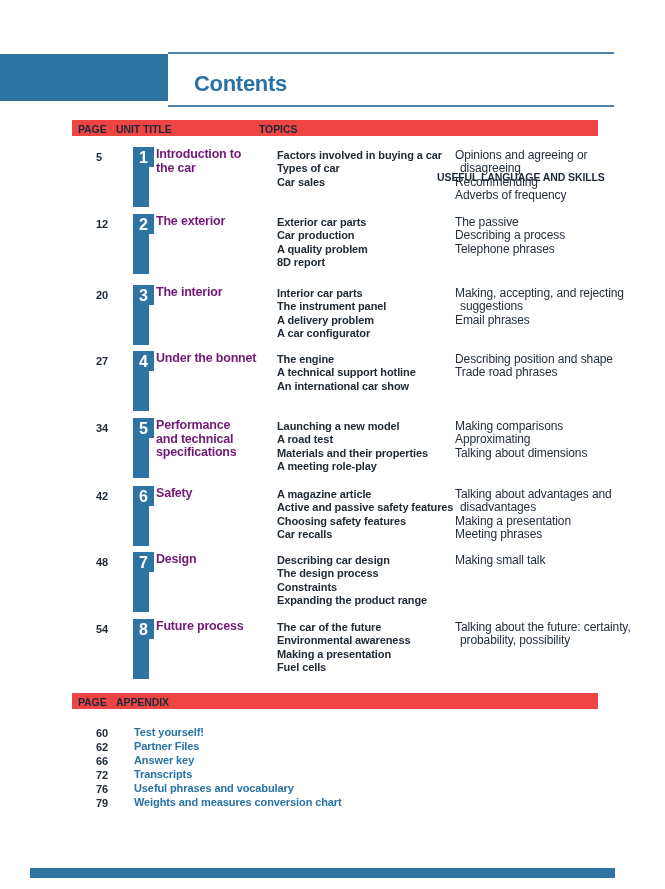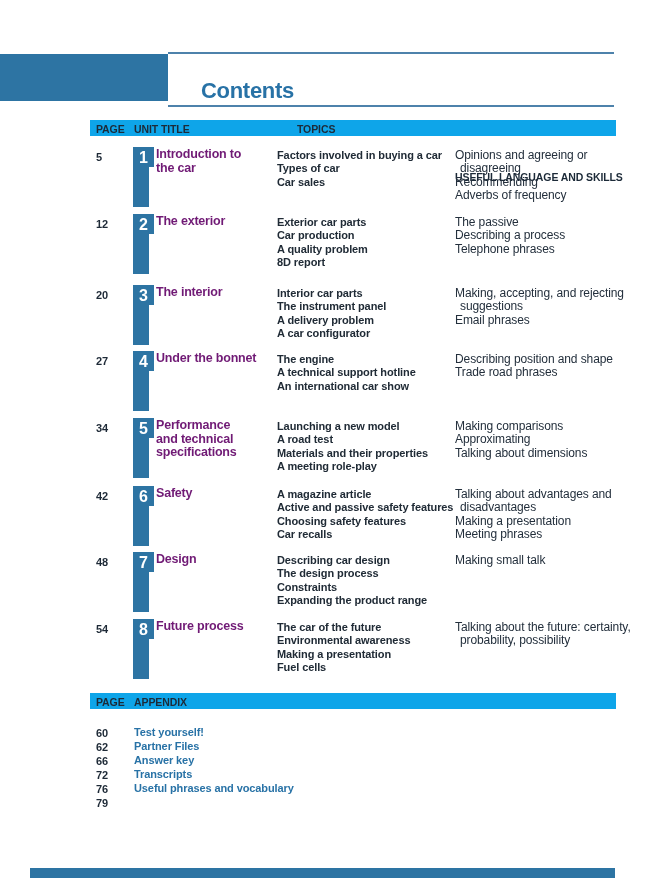--- a/index.html
+++ b/index.html
@@ -3,28 +3,28 @@
 <meta charset="utf-8">
 <style>
   html,body{margin:0;padding:0;background:#fff;}
   .page{
     position:relative;width:665px;height:889px;background:#ffffff;
     font-family:"Liberation Sans",sans-serif;overflow:hidden;
   }
   
   .top-rule{position:absolute;left:168px;top:52px;width:446px;height:2px;background:#4d82ab;}
   .title-band{position:absolute;left:0;top:54px;width:168px;height:47px;background:#2d74a3;}
-  .page-title{position:absolute;left:185px;top:62px;margin:16px;font-size:22px;font-weight:bold;color:#2872a6;letter-spacing:-0.3px;}
+  .page-title{position:absolute;left:185px;top:62px;margin:9px;font-size:22px;font-weight:bold;color:#2872a6;letter-spacing:-0.3px;}
   .title-underline{position:absolute;left:168px;top:105px;width:446px;height:2px;background:#4d82ab;}
   
-  .table-header{position:absolute;left:90px;width:526px;height:16px;background:#0ea5e9;}
+  .table-header{position:absolute;left:72px;width:526px;height:16px;background:#ef4444;}
   .th{position:absolute;top:3px;font-size:10.5px;font-weight:bold;color:#1c2a38;letter-spacing:-0.1px;white-space:nowrap;}
   .th-page{left:6px;}
   .th-unit{left:44px;}
-  .th-topics{left:187px;margin-left:20px;}
+  .th-topics{left:187px;}
   .th-skills{left:365px;margin-top:48px;}
   
   .unit-row{position:absolute;left:0;width:665px;}
   .pnum{position:absolute;left:96px;top:4px;font-size:11px;font-weight:bold;color:#1e2a37;letter-spacing:-0.1px;}
   .badge{position:absolute;left:133px;top:0;}
   .badge-square{width:21px;height:20px;background:#2d74a3;color:#ffffff;font-size:16px;font-weight:bold;text-align:center;line-height:21px;}
   .badge-bar{width:16px;height:40px;background:#2d74a3;}
   .utitle{position:absolute;left:156px;top:1px;color:#701a75;font-size:12.5px;font-weight:bold;line-height:13.5px;letter-spacing:-0.2px;white-space:nowrap;}
   .utopics{position:absolute;left:277px;top:2px;color:#202b36;font-size:11px;font-weight:bold;line-height:13.3px;letter-spacing:-0.1px;white-space:nowrap;}
   .uskills{position:absolute;left:455px;top:2px;color:#232f3c;font-size:12px;line-height:13.3px;letter-spacing:-0.1px;white-space:nowrap;}
@@ -244,18 +244,19 @@
       <div class="appendix-item" style="top: 768px;">
         <span class="apnum">72</span>
         <span class="aptitle">Transcripts</span>
       </div>
       <div class="appendix-item" style="top: 782px;">
         <span class="apnum">76</span>
         <span class="aptitle">Useful phrases and vocabulary</span>
       </div>
       <div class="appendix-item" style="top: 796px;">
         <span class="apnum">79</span>
+        <span class="aptitle">Weights and measures conversion chart</span>
       </div>
     </div>
 
   <div class="footer-bar"></div>
 
 </div>
 
 </body></html>

